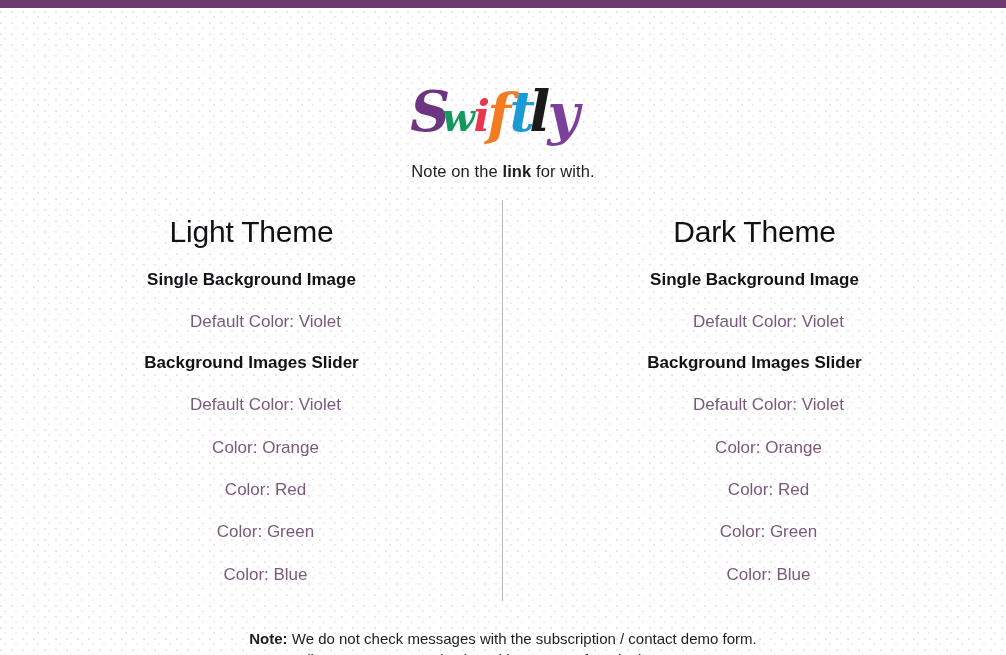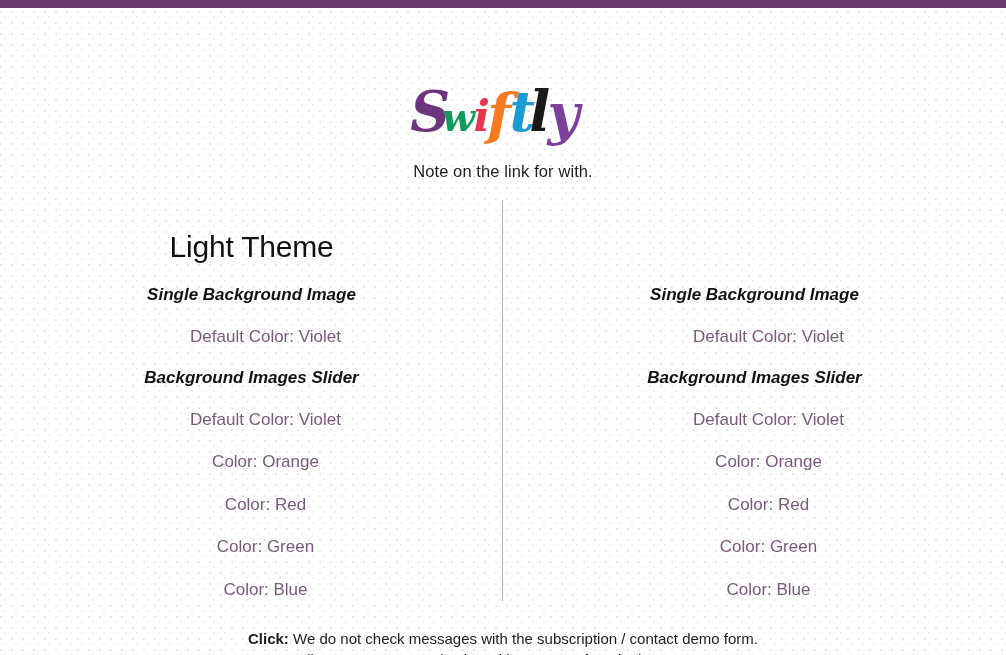--- a/index.html
+++ b/index.html
@@ -55,31 +55,31 @@
     height: 74px;
   }
 
   .tagline {
     margin-top: 8px;
     font-size: 16.5px;
     font-weight: 400;
     color: #1e1e22;
     letter-spacing: .1px;
   }
-  .tagline .strong { font-weight: 400; }
+  .tagline .strong { font-weight: 700; }
 
   
   .columns {
     position: absolute;
     top: 192px;
     left: 0;
     width: 100%;
     height: 400px;
     display: flex;
-    align-items: flex-end;
+    align-items: center;
   }
 
   .col {
     width: 50%;
     text-align: center;
     padding-top: 0;
   }
 
   .divider {
     position: absolute;
@@ -99,21 +99,20 @@
     margin-bottom: 22px;
   }
 
   .section-head {
     font-size: 17px;
     font-weight: 700;
     color: #121215;
     line-height: 1.2;
     margin-top: 20px;
     margin-bottom: 0;
-    font-style: italic;
   }
 
   .demo-link {
     display: block;
     font-size: 17px;
     font-weight: 400;
     color: #7a5a7b;
     text-decoration: none;
     line-height: 1.2;
     margin-top: 22px;
@@ -175,32 +174,33 @@
 
       <div class="section-head gap-lg">Background Images Slider</div>
       <a class="demo-link" href="#">Default Color: Violet</a>
       <a class="demo-link" href="#">Color: Orange</a>
       <a class="demo-link" href="#">Color: Red</a>
       <a class="demo-link" href="#">Color: Green</a>
       <a class="demo-link" href="#">Color: Blue</a>
     </div>
 
     <div class="col">
+      <div class="col-title">Dark Theme</div>
 
       <div class="section-head">Single Background Image</div>
       <a class="demo-link" href="#">Default Color: Violet</a>
 
       <div class="section-head gap-lg">Background Images Slider</div>
       <a class="demo-link" href="#">Default Color: Violet</a>
       <a class="demo-link" href="#">Color: Orange</a>
       <a class="demo-link" href="#">Color: Red</a>
       <a class="demo-link" href="#">Color: Green</a>
       <a class="demo-link" href="#">Color: Blue</a>
     </div>
 
   </div>
 
   <div class="note-block">
-    <span class="label">Click:</span><span> We do not check messages with the subscription / contact demo form.</span>
+    <span class="label">Note:</span><span> We do not check messages with the subscription / contact demo form.</span>
     <span class="note-line-2">Actually, you are communicating with a contact form in the same page.</span>
   </div>
 
 </div>
 
 </body></html>

